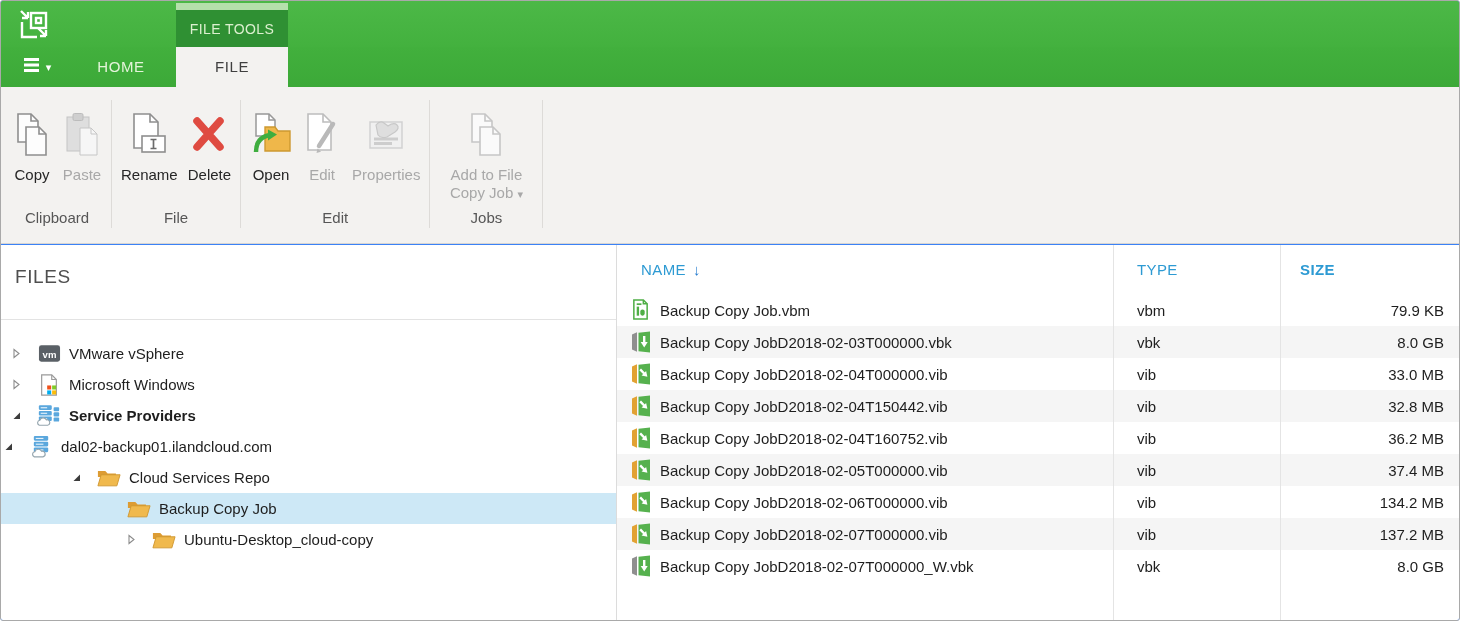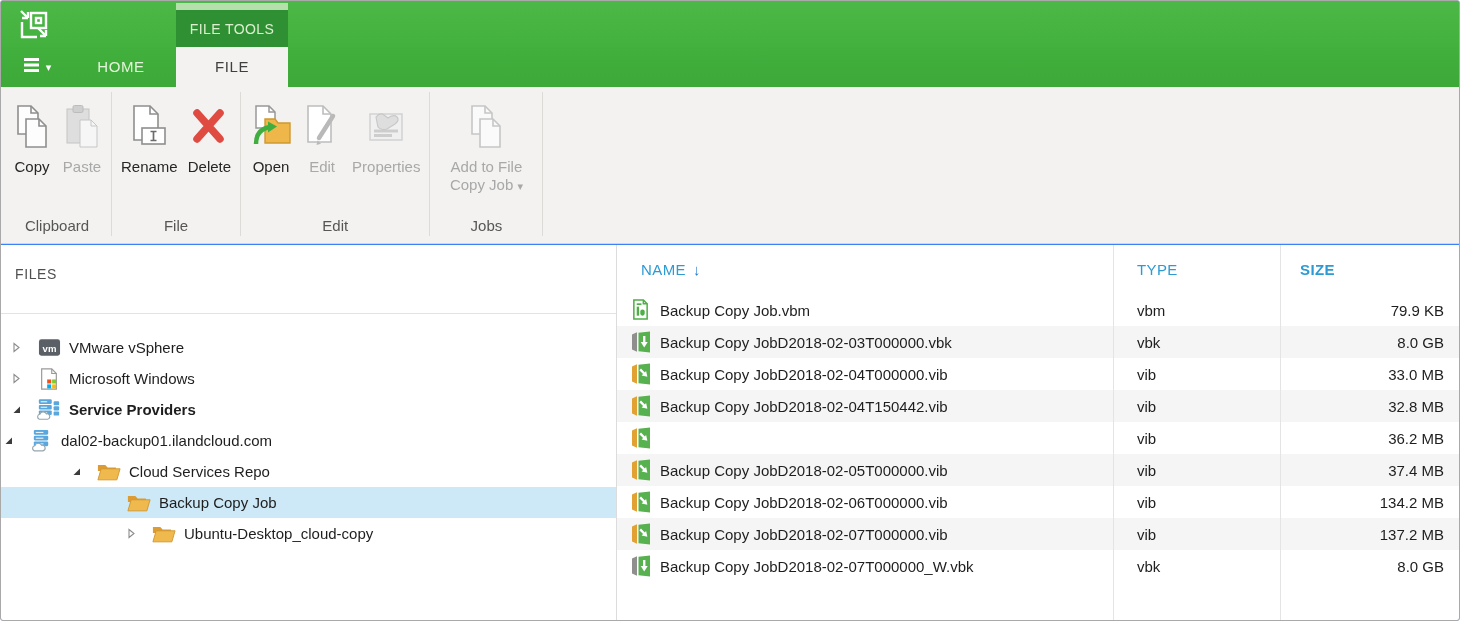--- a/index.html
+++ b/index.html
@@ -24,35 +24,35 @@
   .menu-button { position:absolute; left:13px; top:0; height:40px; width:46px;
     display:flex; align-items:center; justify-content:center; gap:3px; cursor:default; }
   .menu-caret { color:#ffffff; font-size:11px; line-height:1; }
   .tab { position:absolute; top:0; height:40px; line-height:40px; text-align:center;
     font-size:15px; letter-spacing:0.6px; cursor:default; }
   .tab-home { left:65px; width:110px; color:#e4f4da; }
   .tab-file { left:175px; width:112px; background:#f3f2f0; color:#3f3f3f; }
   
   .ribbon { position:absolute; top:86px; left:0; right:0; height:157px;
     background:#f3f2f0; border-bottom:1px solid #d7d5d3;
-    display:flex; align-items:stretch; padding:0 2px; }
+    display:flex; align-items:stretch; padding:8px 2px; }
   .rgroup { display:flex; flex-direction:column; }
   .rbuttons { flex:1; display:flex; align-items:flex-start; padding:6px 4px 0 4px; }
   .rbtn { display:flex; flex-direction:column; align-items:center; padding:3px 5px; }
   .rbtn-icon { height:62px; display:flex; align-items:center; justify-content:center; }
   .rbtn-label { font-size:15px; line-height:18px; color:#262626; text-align:center; }
   .rbtn.disabled .rbtn-label { color:#a8a8a8; }
   .rgroup-label { text-align:center; font-size:15px; color:#565656; padding:2px 6px 9px 6px; }
   .rsep { width:1px; background:#dddbd8; margin:5px 0 7px 0; }
   .caret { font-size:11px; color:#a8a8a8; }
   
   .content { position:absolute; top:244px; left:0; right:0; bottom:0; display:flex; }
   .sidebar { width:615px; position:relative; background:#ffffff; }
   .vsep { width:1px; background:#dcdcdc; }
-  .sidebar-title { margin:21px 0 0 14px; font-size:14px; color:#4f4f4f; letter-spacing:0.6px; }
+  .sidebar-title { margin:21px 0 0 14px; font-size:19px; color:#4f4f4f; letter-spacing:0.6px; }
   .sidebar-sep { height:1px; background:#e3e3e3; margin-top:31px; }
   .tree { margin-top:18px; }
   .tree-row { height:31px; display:flex; align-items:center; font-size:15px; color:#1e1e1e; cursor:default; white-space:nowrap; }
   .tree-row.selected { background:#cde8f6; }
   .expander { width:28px; display:flex; justify-content:flex-start; padding-left:2px; }
   .tree-icon { width:24px; height:24px; margin-right:8px; display:flex; align-items:center; justify-content:center; flex:none; }
   
   .filepanel { flex:1; position:relative; background:#ffffff; }
   .fl-header { height:49px; display:grid; grid-template-columns:496px 167px 1fr;
     align-items:center; font-size:15px; color:#2d9ad3; letter-spacing:0.4px; }
@@ -441,20 +441,21 @@
               <span class="fr-icon">
                 <svg viewBox="0 0 20 22" width="20" height="22">
                   <polygon points="1,3.5 6,1.2 6,20.8 1,18.5" fill="#e2a233"></polygon>
                   <polygon points="7.5,1.8 19,0.5 19,21.5 7.5,20.2" fill="#56b14e"></polygon>
                   <g transform="rotate(-45 13.2 10.5)">
                     <path d="M13.2 4.8 v5.7" stroke="#ffffff" stroke-width="2.4"></path>
                     <polygon points="10,10 16.4,10 13.2,15" fill="#ffffff"></polygon>
                   </g>
                 </svg>
               </span>
+              <span>Backup Copy JobD2018-02-04T160752.vib</span>
             </div>
             <div class="fr-type">vib</div>
             <div class="fr-size">36.2 MB</div>
           </div>
           <div class="file-row striped">
             <div class="fr-name">
               <span class="fr-icon">
                 <svg viewBox="0 0 20 22" width="20" height="22">
                   <polygon points="1,3.5 6,1.2 6,20.8 1,18.5" fill="#e2a233"></polygon>
                   <polygon points="7.5,1.8 19,0.5 19,21.5 7.5,20.2" fill="#56b14e"></polygon>

